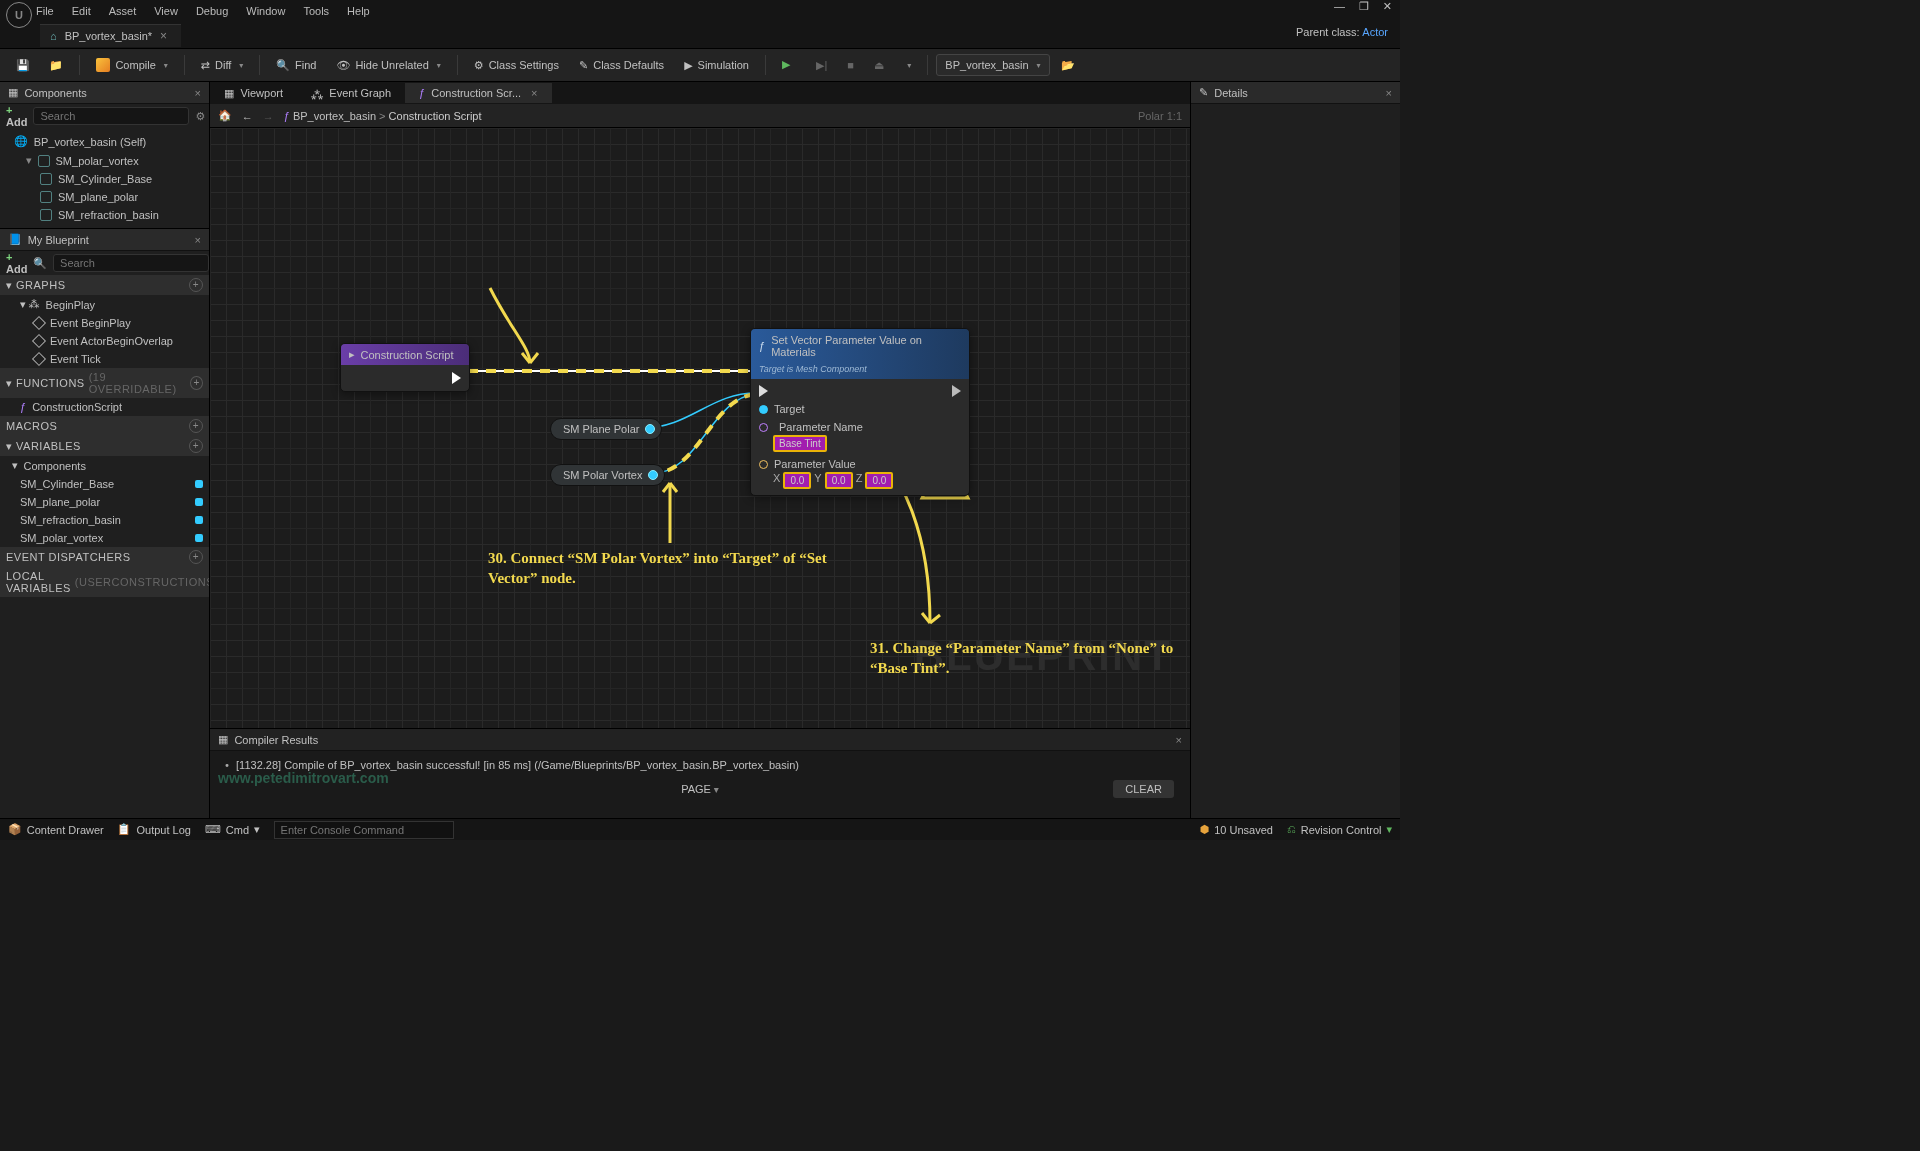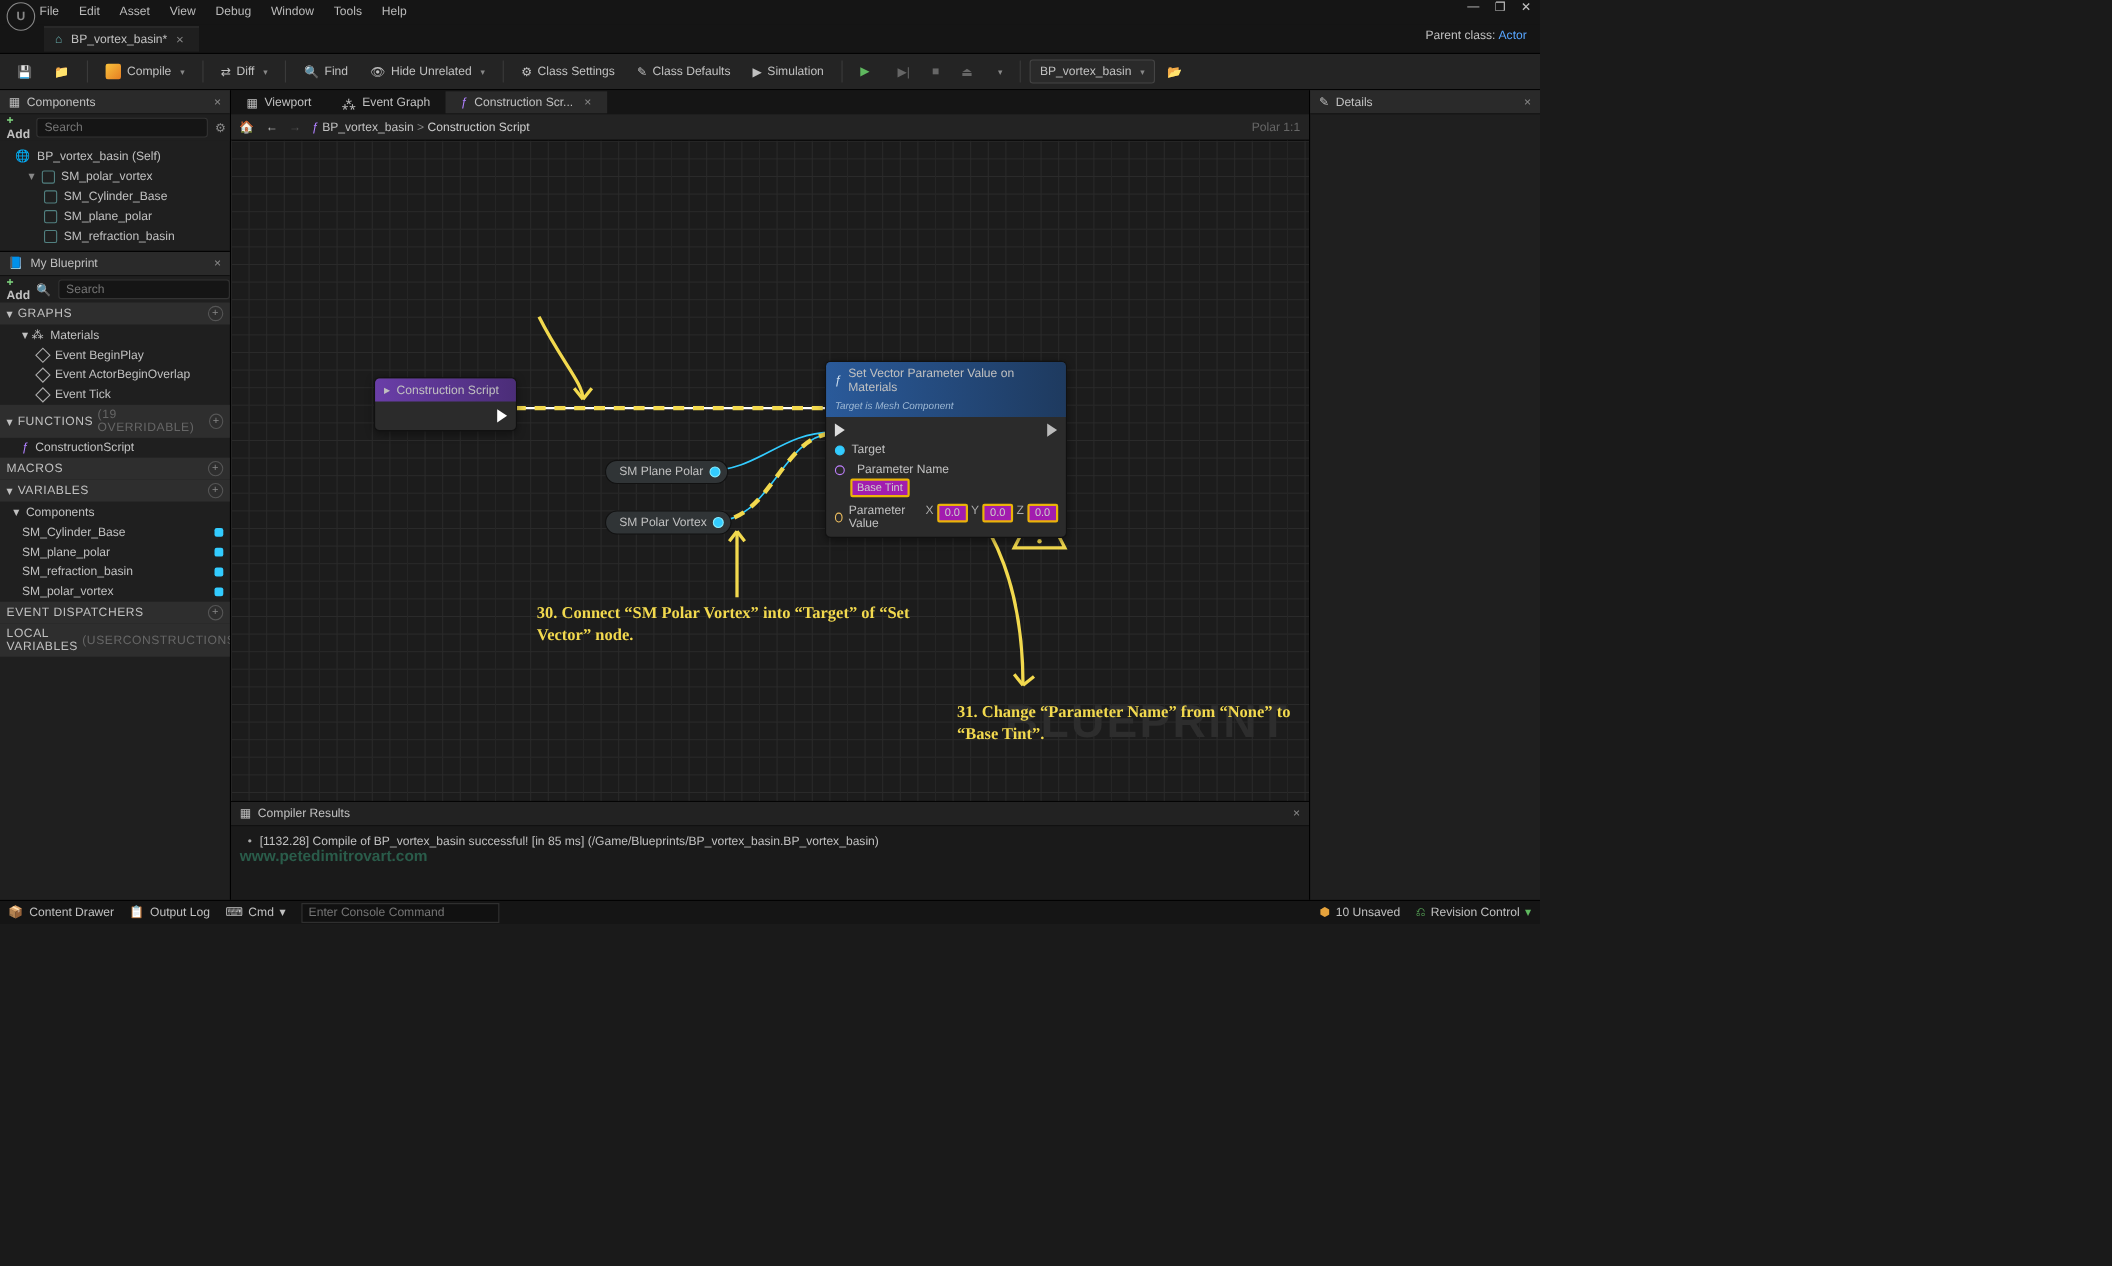--- a/index.html
+++ b/index.html
@@ -244,21 +244,21 @@
         <input class="search" placeholder="Search" style="">
 
       </div>
       <div class="section-hdr">
           <span>▾</span>
           <span>GRAPHS</span>
           <span class="plus">+</span>
         </div>
       <div class="bp-row">
           <span>▾ ⁂</span>
-          <span>Materials</span>
+          <span>BeginPlay</span>
         </div>
       <div class="bp-row" style="padding-left:34px">
           <span class="diamond"></span>
           <span>Event BeginPlay</span>
         </div>
       <div class="bp-row" style="padding-left:34px">
           <span class="diamond"></span>
           <span>Event ActorBeginOverlap</span>
         </div>
       <div class="bp-row" style="padding-left:34px">
@@ -402,21 +402,21 @@
               <span class="pin-c pin-obj"></span>
               <span>Target</span>
             </div>
           <div class="nrow" style="flex-direction:column;align-items:flex-start;gap:2px">
             <div style="display:flex;gap:11px;align-items:center">
                 <span class="pin-c pin-name"></span>
                 <span>Parameter Name</span>
               </div>
             <span class="pfield" style="margin-left:14px">Base Tint</span>
           </div>
-          <div class="nrow" style="flex-direction:row;align-items:flex-start;gap:2px">
+          <div class="nrow" style="flex-direction:column;align-items:flex-start;gap:2px">
             <div style="display:flex;gap:6px;align-items:center">
                 <span class="pin-c pin-vec"></span>
                 <span>Parameter Value</span>
               </div>
             <div class="xyz" style="margin-left:14px">
               <span style="color:#aaa">X</span>
                 <span class="pfield">0.0</span>
               <span style="color:#aaa">Y</span>
                 <span class="pfield">0.0</span>
               <span style="color:#aaa">Z</span>
@@ -431,20 +431,24 @@
 
     </div>
 
     <div class="compiler">
       <div class="panel-tab">
           <span>▦</span>
           <span>Compiler Results</span>
           <span class="x">×</span>
         </div>
       <div class="log">• <span>[1132.28] Compile of BP_vortex_basin successful! [in 85 ms] (/Game/Blueprints/BP_vortex_basin.BP_vortex_basin)</span></div>
+      <div class="footer">
+        <span style="color:#888;font-size:10px"><span>PAGE</span> ▾</span>
+        <span class="clear-btn">CLEAR</span>
+      </div>
     </div>
     <div class="watermark-site">www.petedimitrovart.com</div>
   </div>
 
   <div class="right">
     <div class="panel-tab">
         <span>✎</span>
         <span>Details</span>
         <span class="x">×</span>
       </div>

